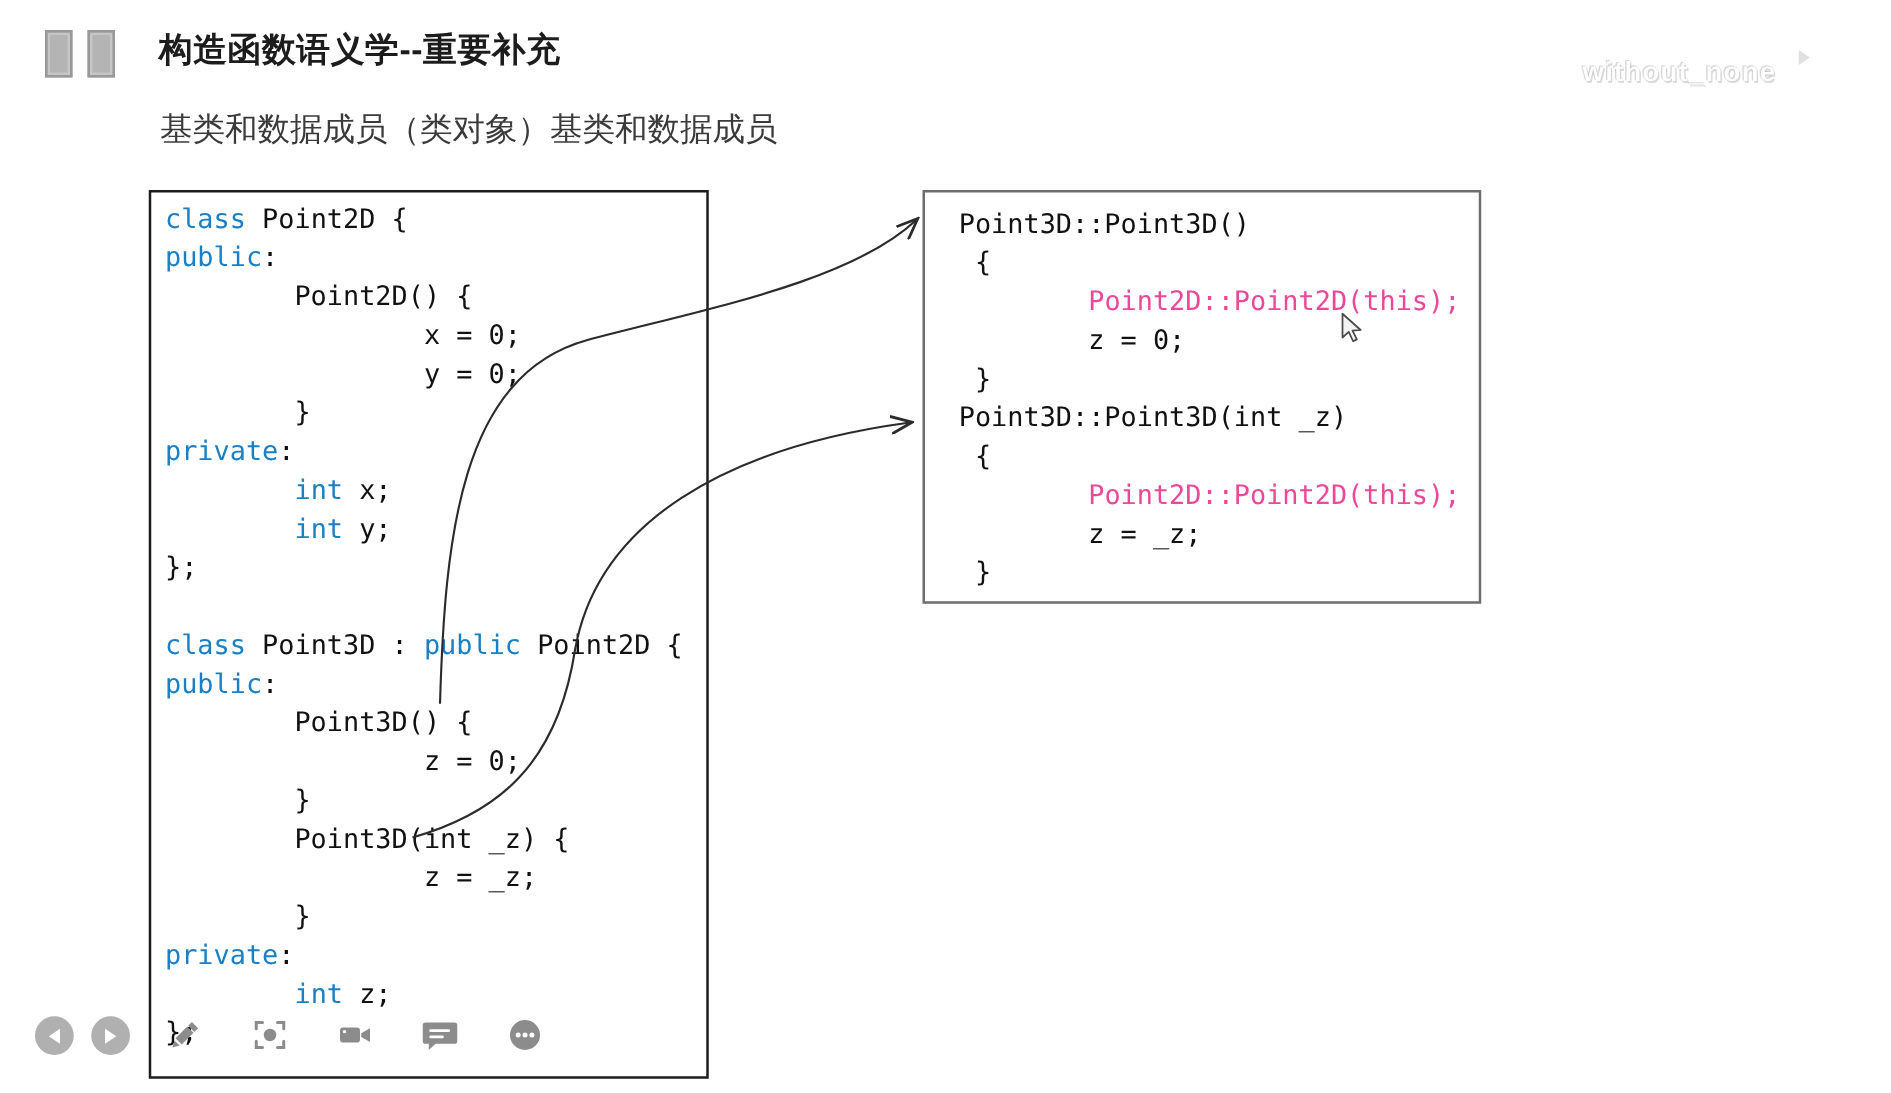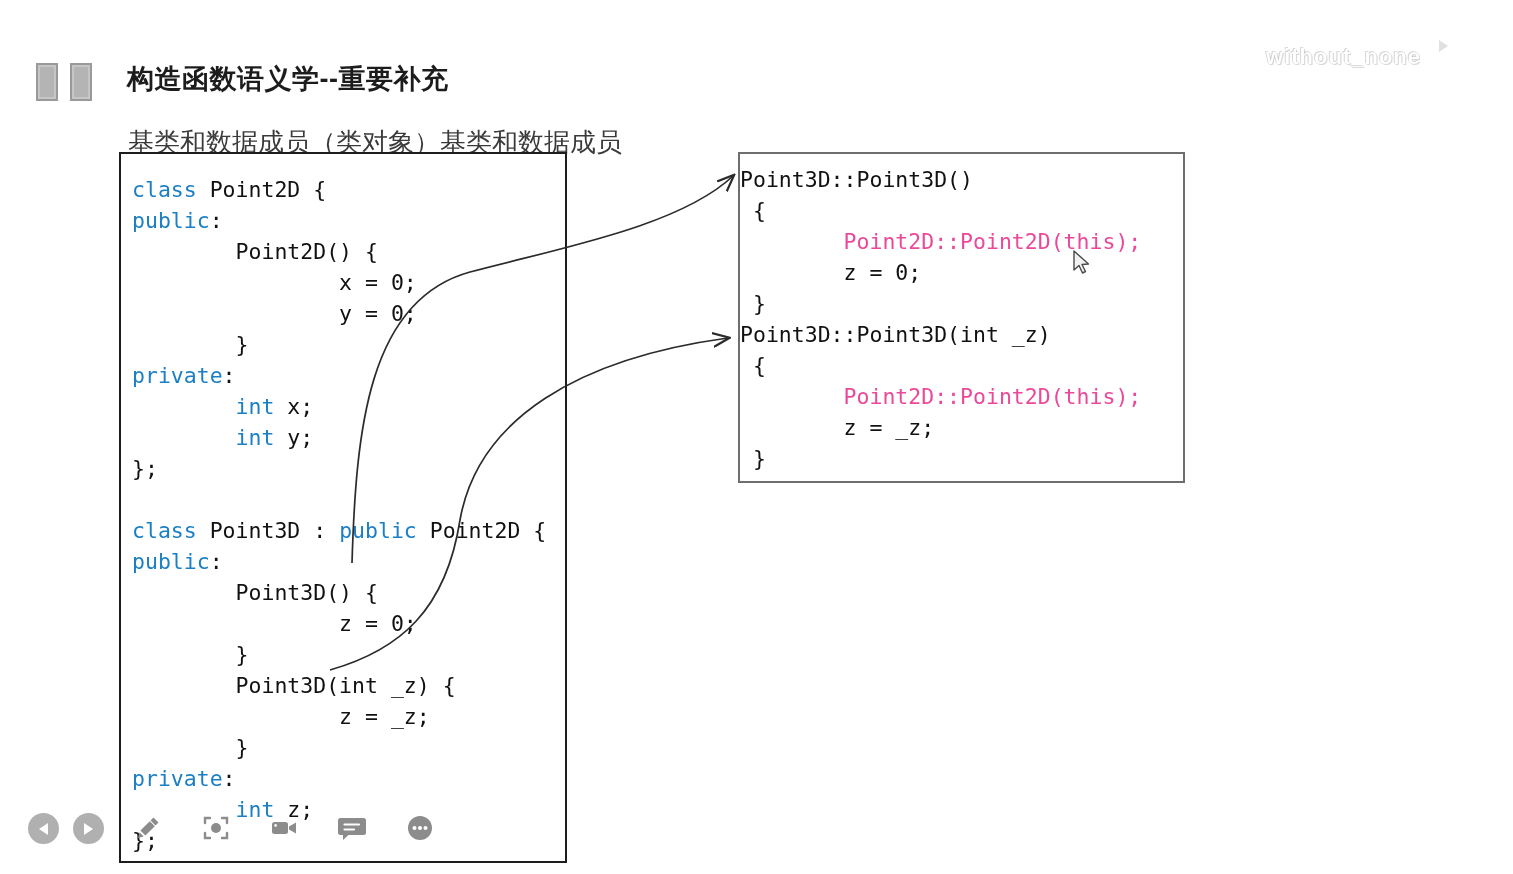--- a/index.html
+++ b/index.html
@@ -15,21 +15,20 @@
     font-family: "Liberation Sans", sans-serif;
     color: #1a1a1a;
   }
 
   
   #slide-header {
     position: absolute;
     left: 0; top: 0;
     width: 1513px;
     height: 140px;
-    margin-top: 39px;
   }
   .tofu-group {
     position: absolute;
     left: 36px;
     top: 24px;
     display: flex;
     gap: 12px;
   }
   .tofu {
     width: 22px;
@@ -92,29 +91,29 @@
     line-height: 31px;
     white-space: pre;
     color: #111111;
   }
   #code-box-left {
     left: 119px;
     top: 152px;
     width: 448px;
     height: 711px;
     border: 2px solid #1d1d1d;
-    padding: 20px 0 0 11px;
+    padding: 6px 0 0 11px;
   }
   #code-box-right {
     left: 738px;
     top: 152px;
     width: 447px;
     height: 331px;
     border: 2px solid #6e6e6e;
-    padding: 10px 0 0 0;
+    padding: 10px 0 0 27px;
   }
   .kw    { color: #1a7fc4; }
   .ghost { color: #ec4899; }
   .blank { display: block; height: 31px; }
 
   
   #arrow-layer {
     position: absolute;
     left: 0; top: 0;
     width: 1513px;

